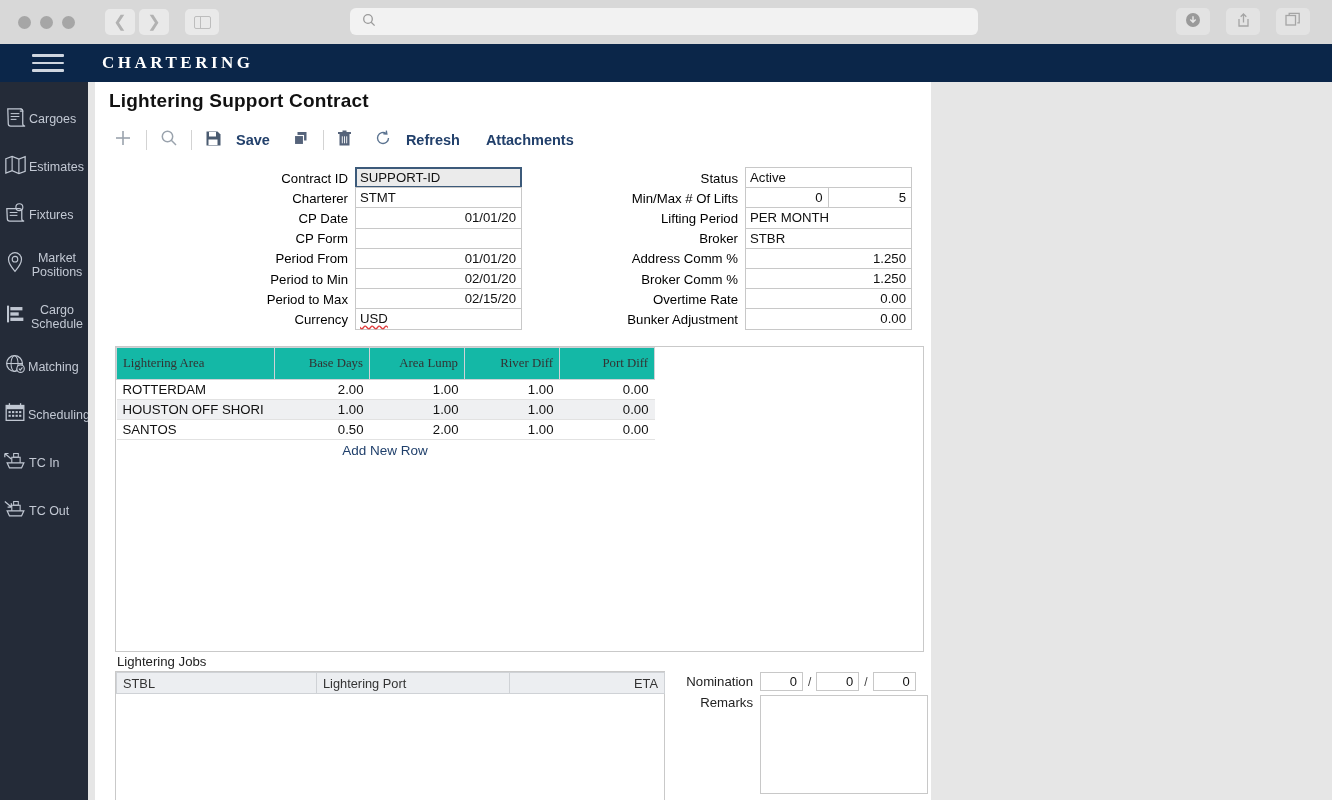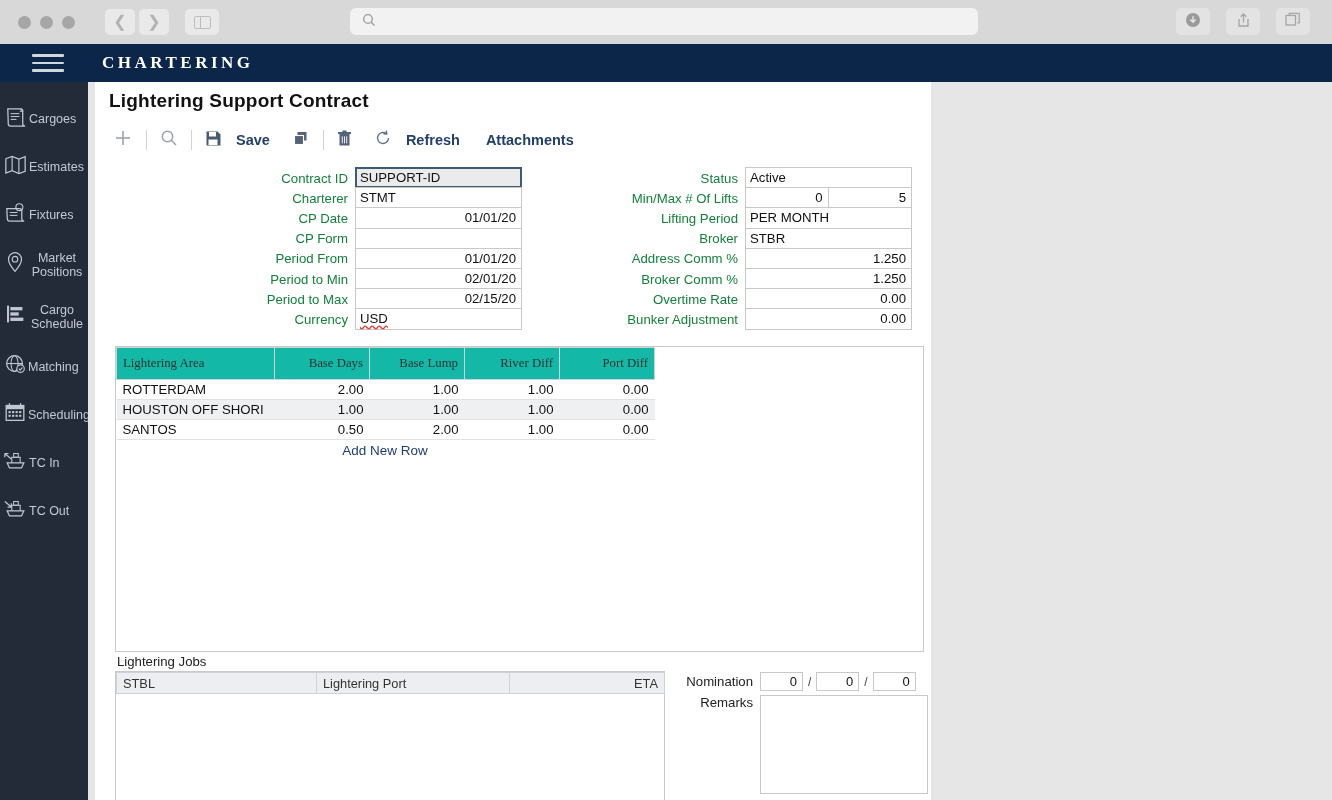--- a/index.html
+++ b/index.html
@@ -95,21 +95,21 @@
   .tb-sep { width: 1px; height: 20px; background: #d3d3d3; margin: 0 13px; }
   .tb-gap { width: 22px; }
 
   
   .form-wrap { position: relative; margin-top: 14px; height: 160px; }
   .form-col { position: absolute; }
   .form-col.left { left: 115px; top: 0; }
   .form-col.right { left: 510px; top: 0; }
   .frow { display: flex; align-items: stretch; height: 20.2px; }
   .flabel {
-    font-size: 13.2px; color: #15803d; text-align: right;
+    font-size: 13.2px; color: #000000; text-align: right;
     padding-right: 7px; display: flex; align-items: center; justify-content: flex-end;
     white-space: nowrap;
   }
   .left .flabel { width: 145px; }
   .right .flabel { width: 140px; }
   .fbox {
     border: 1px solid #c8c8c8; background: #fff;
     font-size: 13.2px; color: #111;
     display: flex; align-items: center;
     padding: 0 4px; margin-top: -1px;
@@ -523,21 +523,21 @@
           <col style="width:158px">
           <col style="width:95px">
           <col style="width:95px">
           <col style="width:95px">
           <col style="width:95px">
         </colgroup>
       <thead>
         <tr>
           <th class="first">Lightering Area</th>
           <th>Base Days</th>
-          <th>Base Lump</th>
+          <th>Area Lump</th>
           <th>River Diff</th>
           <th>Port Diff</th>
         </tr>
       </thead>
       <tbody>
         <tr>
           <td class="first">ROTTERDAM</td>
           <td>2.00</td>
           <td>1.00</td>
           <td>1.00</td>

